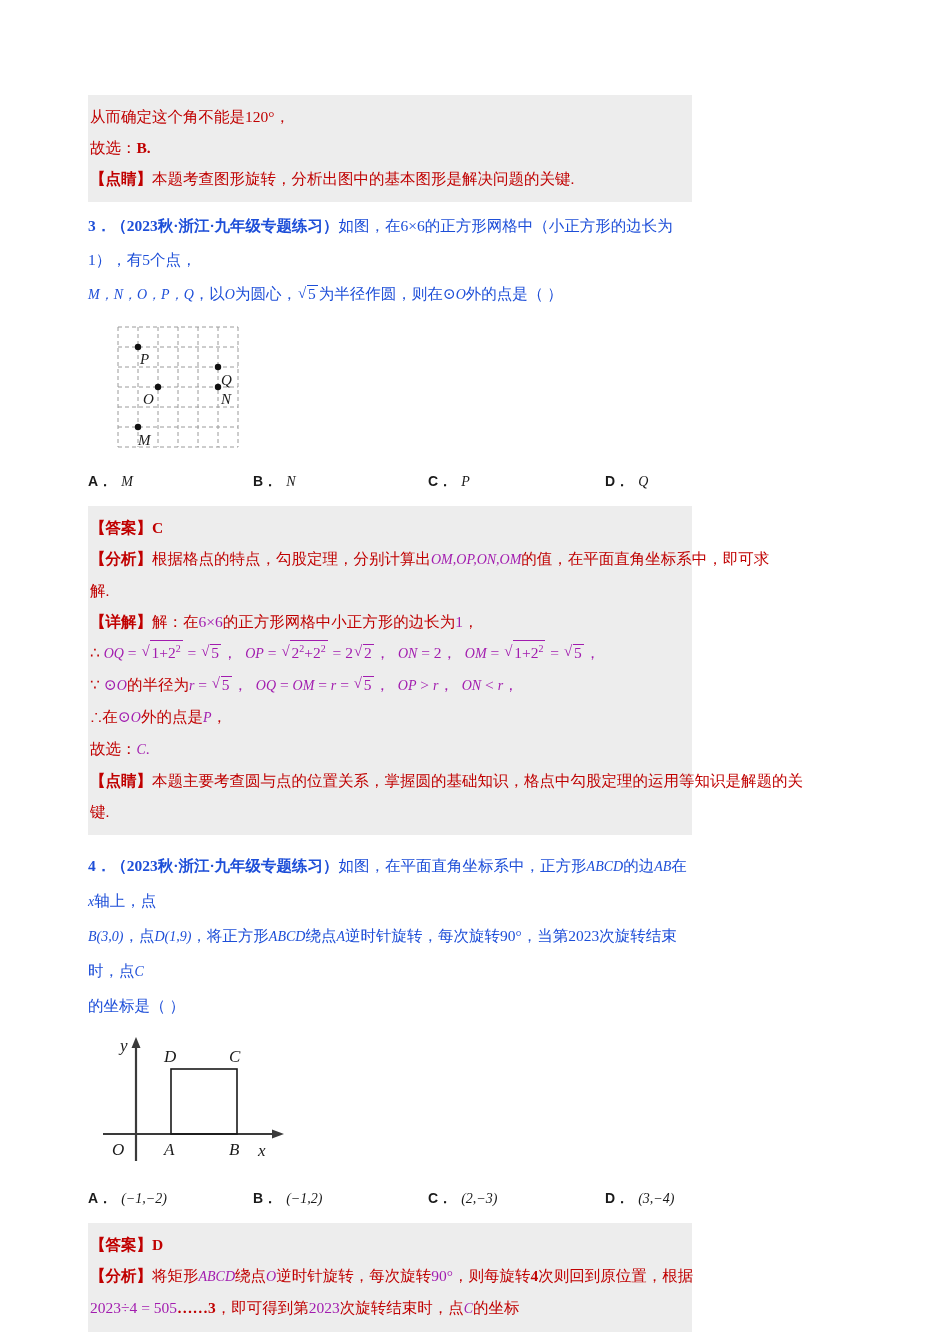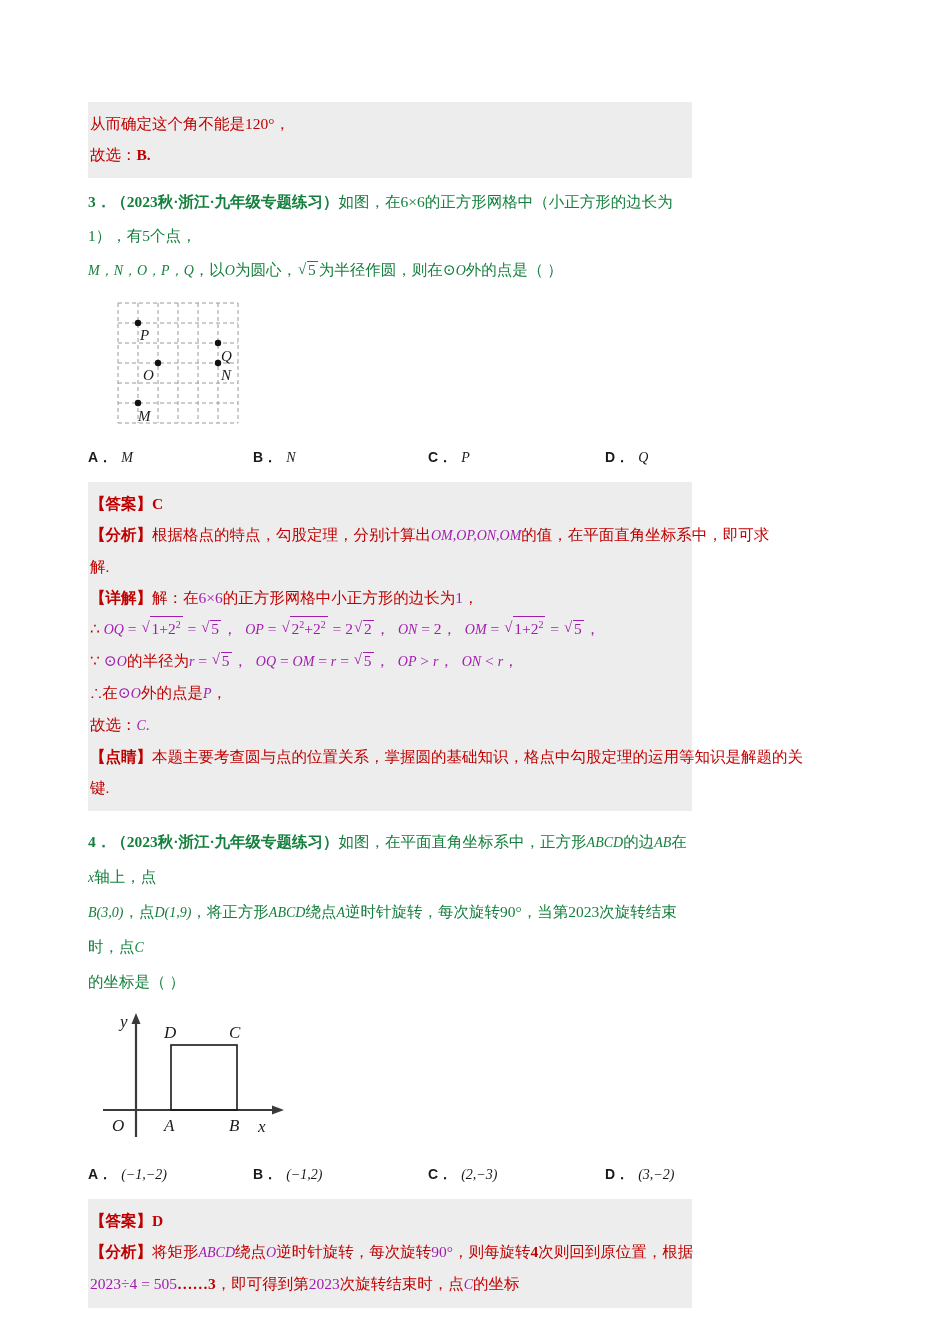--- a/index.html
+++ b/index.html
@@ -12,21 +12,21 @@
     height: 1344px;
     font-family: "Liberation Serif", "DejaVu Serif", serif;
     position: relative;
     overflow: hidden;
   }
   .page {
     position: relative;
     width: 780px;
     height: 1344px;
     box-sizing: border-box;
-    padding: 7px 88px;
+    padding: 0 88px;
   }
 
   
   .shaded {
     background: #ededed;
     padding: 6px 0 8px 0;
   }
   .line {
     font-size: 15.5px;
     line-height: 31px;
@@ -71,21 +71,21 @@
     line-height: 15px;
   }
 
   
   .qblock {
     padding: 7px 0 2px 0;
   }
   .qline {
     font-size: 15.5px;
     line-height: 34px;
-    color: #15803d;
+    color: #1d4ed8;
   }
   .qnum { font-size: 15.5px; }
 
   
   .options {
     display: flex;
     font-size: 15.5px;
     line-height: 30px;
     color: #1a1a1a;
     padding: 8px 0 9px 0;
@@ -117,20 +117,23 @@
 <div class="page">
 
   <div class="spacer-top"></div>
 
   <div class="shaded">
     <div class="line">
       <span>从而确定这个角不能是</span><span class="mn">120°</span><span>，</span>
     </div>
     <div class="line">
       <span>故选：</span><span class="bold">B.</span>
+    </div>
+    <div class="line">
+      <span class="tag">【点睛】</span><span>本题考查图形旋转，分析出图中的基本图形是解决问题的关键.</span>
     </div>
   </div>
 
   <div class="qblock">
     <div class="qline">
       <span class="qnum bold">3．</span><span class="bold">（2023秋·浙江·九年级专题练习）</span><span>如图，在</span><span class="mn">6×6</span><span>的正方形网格中（小正方形的边长为</span><span class="mn">1</span><span>），有</span><span class="mn">5</span><span>个点，</span>
     </div>
     <div class="qline">
       <span class="mi">M，N，O，P，Q</span><span>，以</span><span class="mi">O</span><span>为圆心，</span><span class="rad"><span class="radbody mn">5</span></span><span>为半径作圆，则在⊙</span><span class="mi">O</span><span>外的点是（      ）</span>
     </div>
@@ -276,21 +279,21 @@
     <div class="opt" style="width:175px">
       <span class="lbl">B．</span>
       <span class="val mi bigparen">(−1,2)</span>
     </div>
     <div class="opt" style="width:177px">
       <span class="lbl">C．</span>
       <span class="val mi">(2,−3)</span>
     </div>
     <div class="opt">
       <span class="lbl">D．</span>
-      <span class="val mi">(3,−2)</span>
+      <span class="val mi">(3,−4)</span>
     </div>
   </div>
 
   <div class="shaded">
     <div class="line">
       <span class="tag">【答案】</span><span class="bold">D</span>
     </div>
     <div class="line">
       <span class="tag">【分析】</span><span>将矩形</span><span class="mi black">ABCD</span><span>绕点</span><span class="mi black">O</span><span>逆时针旋转，每次旋转</span><span class="mn black">90°</span><span>，则每旋转</span><span class="bold">4</span><span>次则回到原位置，根据</span>
     </div>

